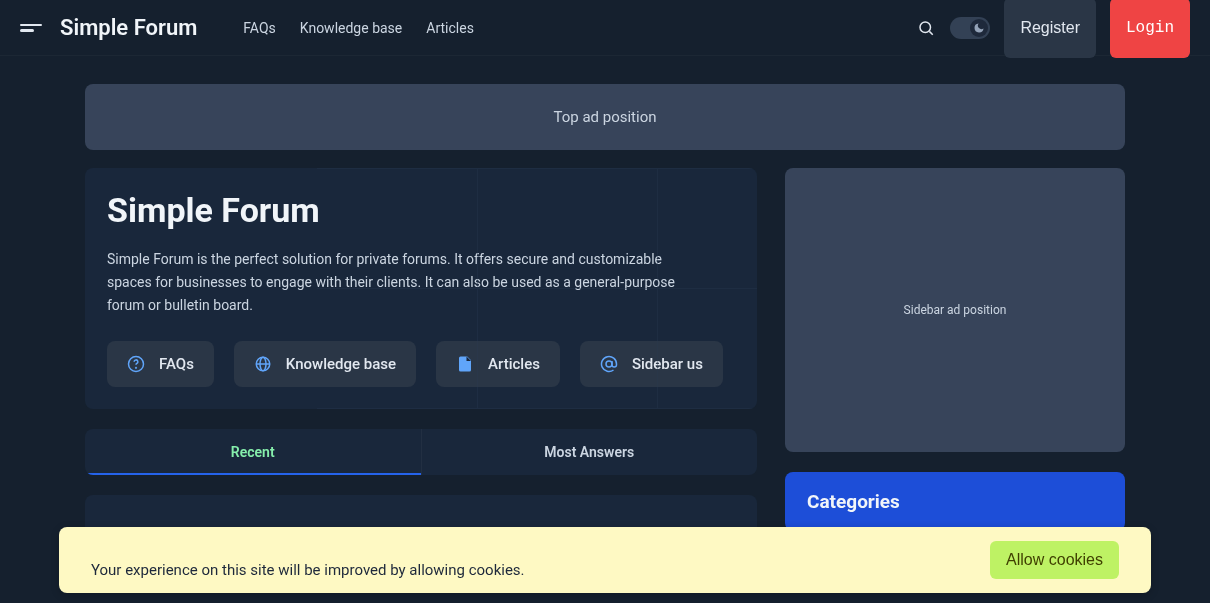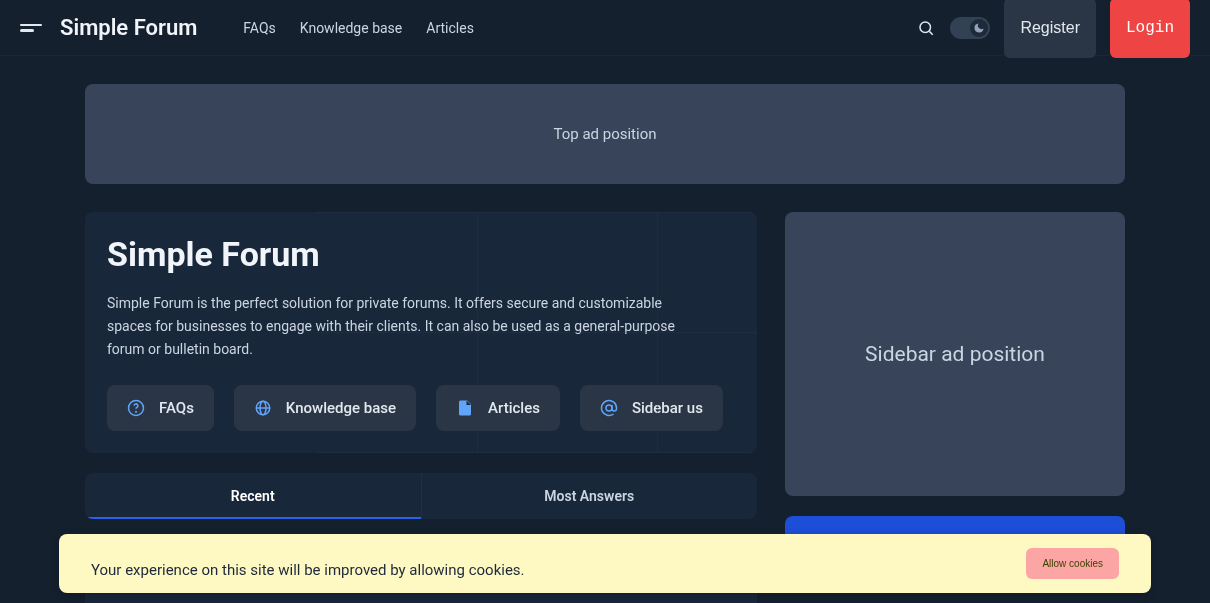--- a/index.html
+++ b/index.html
@@ -116,27 +116,27 @@
       font-family: Liberation Mono, monospace;
     }
     .container {
       max-width: 1080px;
       margin: 0 auto;
       padding: 28px 20px 0;
     }
     .ad-top {
       background: #37445a;
       border-radius: 8px;
-      height: 100px;
+      height: 66px;
       display: flex;
       align-items: center;
       justify-content: center;
       color: #cbd5e1;
       font-size: 15px;
-      margin-bottom: 28px;
+      margin-bottom: 18px;
     }
     .layout {
       display: flex;
       gap: 28px;
       align-items: flex-start;
     }
     .main {
       flex: 1;
       min-width: 0;
     }
@@ -215,21 +215,21 @@
       flex: 1;
       text-align: center;
       padding: 15px 0;
       font-size: 14px;
       font-weight: 600;
       color: #cbd5e1;
       cursor: pointer;
       position: relative;
     }
     .tab.active {
-      color: #ffffff;
+      color: #86efac;
       text-align: center;
     }
     .tab.active::after {
       content: "";
       position: absolute;
       bottom: 0;
       left: 0;
       right: 0;
       height: 2px;
       background: #2563eb;
@@ -244,21 +244,21 @@
       height: 80px;
     }
     .sidebar-ad {
       background: #37445a;
       border-radius: 8px;
       height: 284px;
       display: flex;
       align-items: center;
       justify-content: center;
       color: #cbd5e1;
-      font-size: 21px;
+      font-size: 12px;
     }
     .sidebar-card {
       background: #1d4ed8;
       border-radius: 8px;
       margin-top: 20px;
       padding: 18px 22px;
     }
     .sidebar-title {
       font-size: 19px;
       font-weight: 700;
@@ -275,26 +275,26 @@
       border-radius: 8px;
       padding: 14px 32px;
       display: flex;
       align-items: flex-end;
       justify-content: space-between;
       color: #1e293b;
       font-size: 15px;
       box-shadow: 0 2px 8px rgba(0,0,0,0.2);
     }
     .cookie-btn {
-      background: #fca5a5;
+      background: #bef264;
       color: #3f3f00;
       border: none;
       padding: 10px 16px;
       border-radius: 6px;
-      font-size: 10px;
+      font-size: 16px;
       font-weight: 500;
       cursor: pointer;
     }
   </style>
 </head>
 <body>
 
 <nav class="navbar">
   <div class="nav-left">
     <div class="menu-icon">

